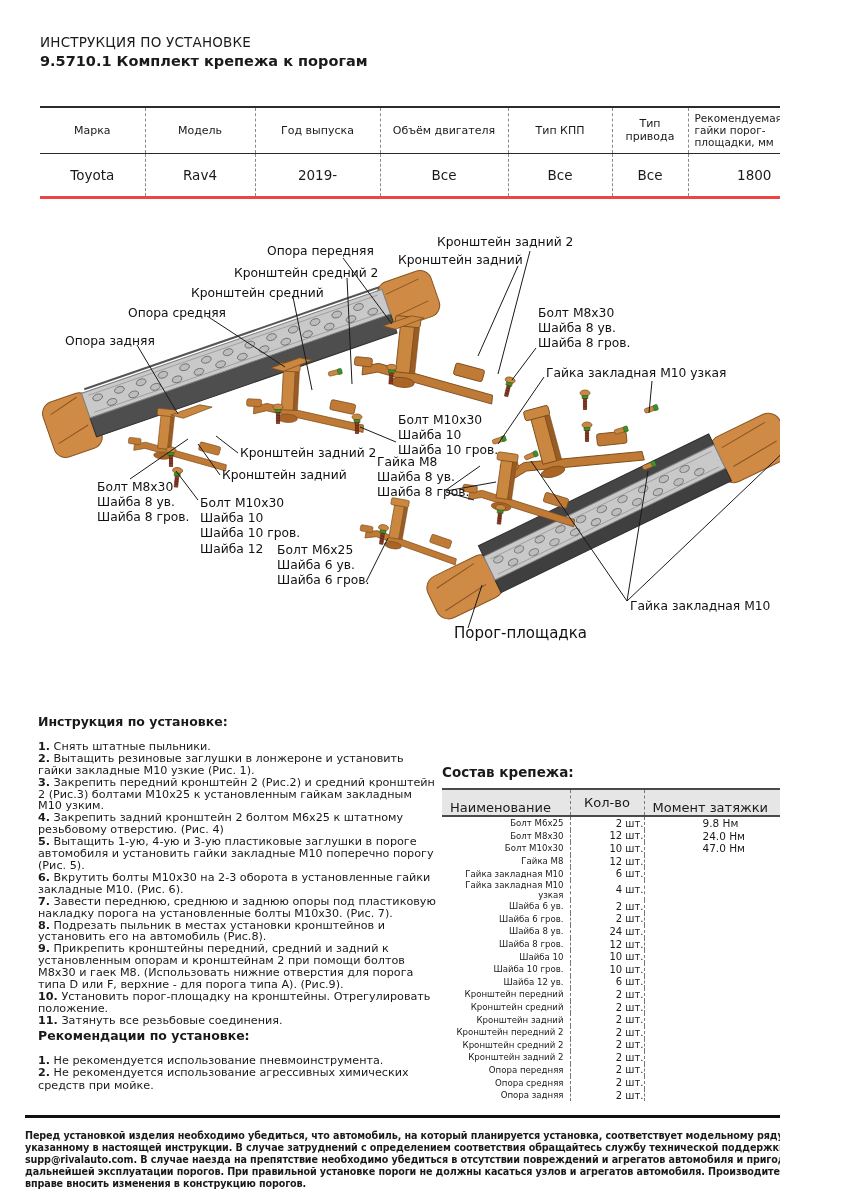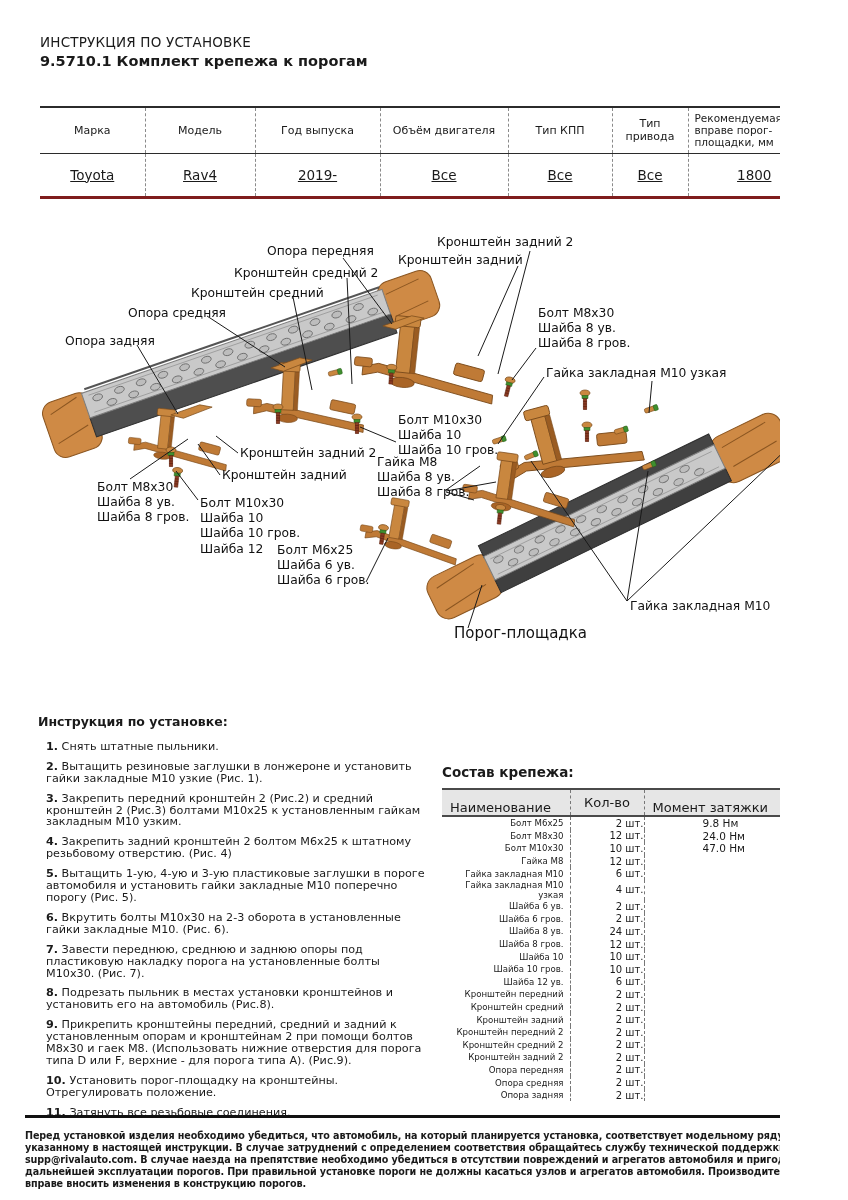--- a/index.html
+++ b/index.html
@@ -8,36 +8,36 @@
 
   
   #hdr{position:absolute;left:40px;top:34px;}
   #hdr .l1{font-size:13.5px;letter-spacing:.2px;}
   #hdr .l2{font-size:14.5px;font-weight:bold;margin-top:3px;}
 
   
   #vt{position:absolute;left:40px;top:106px;width:780px;border-collapse:collapse;table-layout:fixed;}
   #vt th,#vt td{font-weight:normal;text-align:center;vertical-align:middle;padding:2px 4px;}
   #vt thead tr{height:46px;border-top:2px solid #2b2b2b;border-bottom:1.5px solid #2b2b2b;}
-  #vt tbody tr{height:44px;border-bottom:3px solid #7f1d1d;text-decoration:underline;}
+  #vt tbody tr{height:44px;border-bottom:3px solid #ef4444;}
   #vt th{font-size:11px;}
   #vt td{font-size:13.5px;}
   #vt th+th,#vt td+td{border-left:1px dashed #8a8a8a;}
   #vt th.last{font-size:10.5px;text-align:left;padding-left:6px;}
 
   
   #diag{position:absolute;left:30px;top:228px;width:790px;height:450px;}
   #diag svg{position:absolute;left:0;top:0;}
   .dlabel{position:absolute;font-size:12.3px;line-height:15.2px;white-space:pre-line;width:max-content;color:#111;}
   .dlabel.big{font-size:15px;}
 
   
   #ins{position:absolute;left:38px;top:716px;width:400px;}
   #ins .title,#rec .title{font-size:12.5px;font-weight:bold;margin:0 0 13px 0;}
-  #ins p{margin:8px;font-size:11.2px;line-height:11.9px;}
+  #ins p{margin:0;font-size:11.2px;line-height:11.9px;}
   #rec{position:absolute;left:38px;top:1030px;width:400px;}
   #rec p{margin:0;font-size:11.2px;line-height:12.2px;}
 
   
   #kitwrap{position:absolute;left:442px;top:764px;width:388px;}
   #kit-title{font-size:13.5px;font-weight:bold;margin:0 0 8px 0;}
   #kit{border-collapse:collapse;width:385px;table-layout:fixed;}
   #kit thead tr{background:#e6e6e6;border-top:2px solid #4a4a4a;border-bottom:2px solid #4a4a4a;height:24px;}
   #kit th{font-size:13px;font-weight:normal;text-align:left;padding:10px 0 0 8px;}
   #kit th.c{text-align:center;padding:0;}
@@ -72,21 +72,21 @@
         <col style="width:132px">
     </colgroup>
     <thead>
       <tr>
         <th>Марка</th>
         <th>Модель</th>
         <th>Год выпуска</th>
         <th>Объём двигателя</th>
         <th>Тип КПП</th>
         <th>Тип привода</th>
-        <th class="last">Рекомендуемая вправе порог-площадки, мм</th>
+        <th class="last">Рекомендуемая гайки порог-площадки, мм</th>
       </tr>
     </thead>
     <tbody>
       <tr>
         <td>Toyota</td>
         <td>Rav4</td>
         <td>2019-</td>
         <td>Все</td>
         <td>Все</td>
         <td>Все</td>
@@ -313,20 +313,29 @@
         <p><b>8.</b> <span>Подрезать пыльник в местах установки кронштейнов и установить его на автомобиль (Рис.8).</span></p>
 
         <p><b>9.</b> <span>Прикрепить кронштейны передний, средний и задний к установленным опорам и кронштейнам 2 при помощи болтов М8х30 и гаек М8. (Использовать нижние отверстия для порога типа D или F, верхние - для порога типа А). (Рис.9).</span></p>
 
         <p><b>10.</b> <span>Установить порог-площадку на кронштейны. Отрегулировать положение.</span></p>
 
         <p><b>11.</b> <span>Затянуть все резьбовые соединения.</span></p>
       </div>
   </div>
 
+  <div id="rec">
+    <p class="title">Рекомендации по установке:</p>
+    <div>
+
+        <p><b>1.</b> <span>Не рекомендуется использование пневмоинструмента.</span></p>
+
+        <p><b>2.</b> <span>Не рекомендуется использование агрессивных химических средств при мойке.</span></p>
+      </div>
+  </div>
 
   <div id="kitwrap">
     <p id="kit-title">Состав крепежа:</p>
     <table id="kit">
       <colgroup>
           <col style="width:128px">
           <col style="width:74px">
           <col style="width:183px">
         </colgroup>
       <thead>

